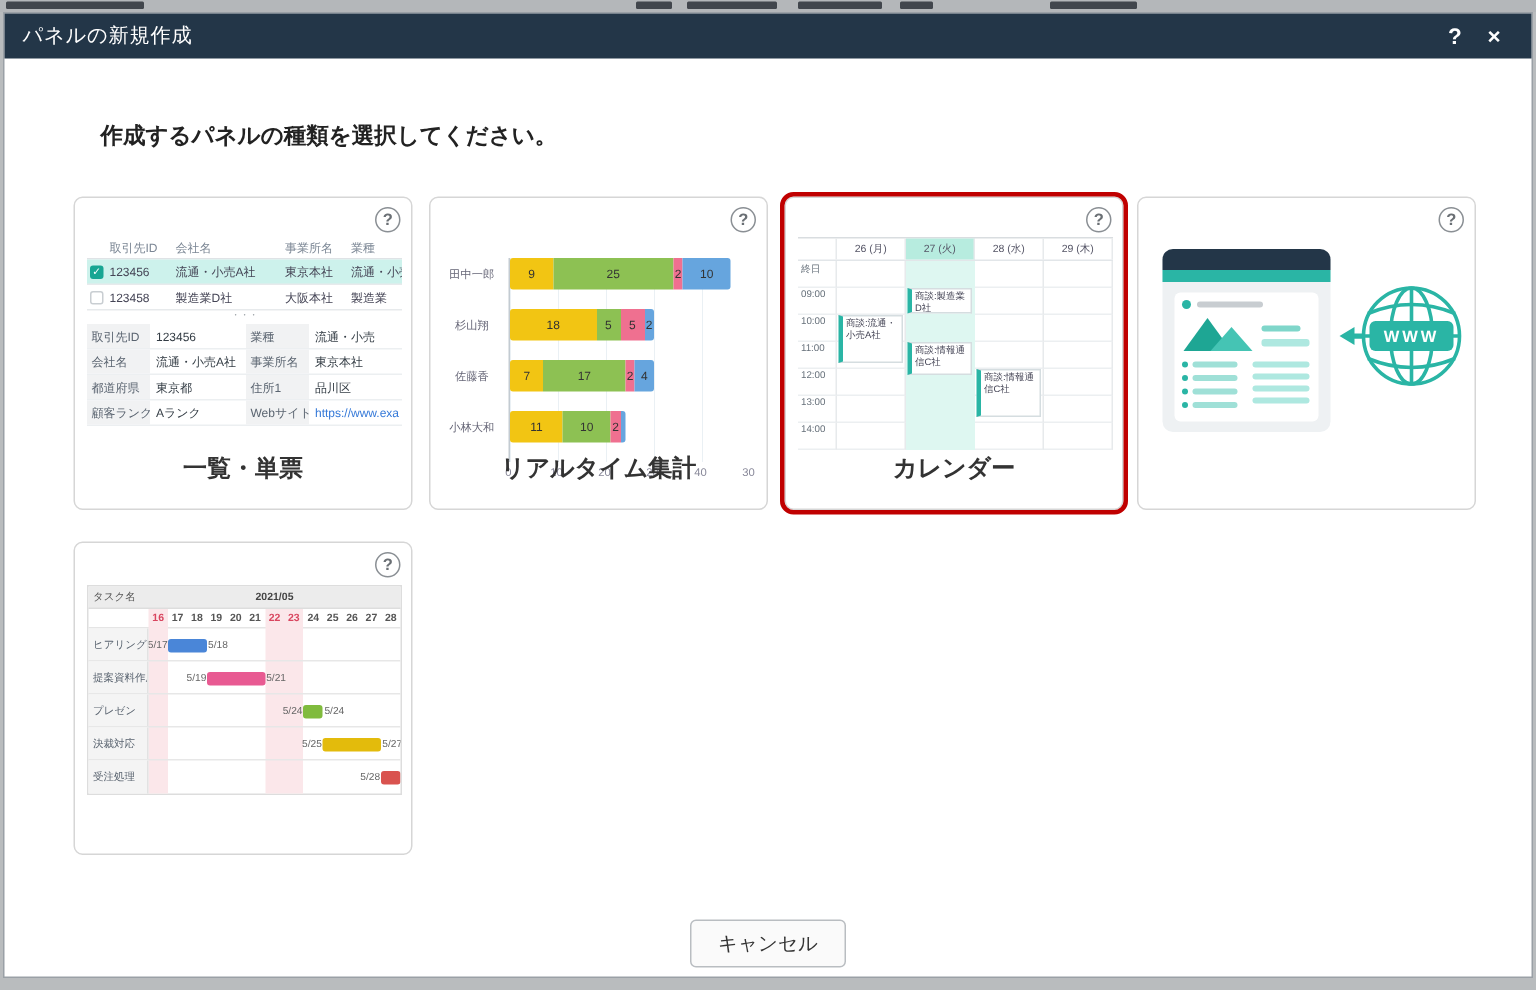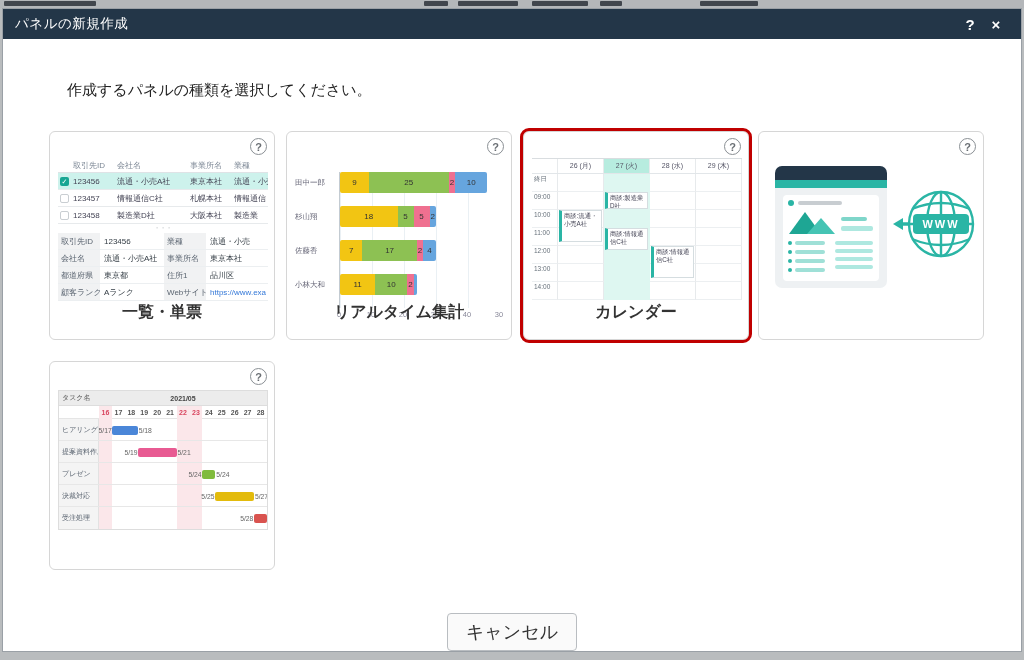--- a/index.html
+++ b/index.html
@@ -13,21 +13,21 @@
   
   .dialog { position:absolute; left:2px; top:8px; width:1020px; height:644px;
     background:#fff; border:1px solid #9aa0a6; }
   .titlebar { height:30px; background:#233648; color:#fff; display:flex; align-items:center;
     padding:0 12px; }
   .titlebar .title { font-size:13.5px; font-weight:normal; letter-spacing:.5px; }
   .titlebar .spacer { flex:1; }
   .tb-btn { color:#fff; font-size:15px; font-weight:bold; width:26px; text-align:center;
     cursor:pointer; user-select:none; }
 
-  .instruction { position:absolute; left:64px; top:72px; font-size:15px; font-weight:normal; color:#222; }
+  .instruction { position:absolute; left:64px; top:72px; font-size:15px; font-weight:bold; color:#222; }
 
   
   .card { position:absolute; width:226px; height:209px; background:#fff;
     border:1px solid #d6d6d6; border-radius:6px; cursor:pointer; }
   .card.selected { outline:3px solid #c00000; outline-offset:0px; }
   .card-help { position:absolute; top:6px; right:7px; width:17px; height:17px; border:1.5px solid #8a8f94;
     border-radius:50%; color:#6a6f74; font-size:11px; font-weight:bold; display:flex;
     align-items:center; justify-content:center; background:#fff; z-index:3; }
   .card-label { position:absolute; left:0; right:0; bottom:16px; text-align:center;
     font-size:16px; font-weight:bold; color:#333; }
@@ -49,21 +49,21 @@
   .mf-l { background:#f1f2f3; color:#5a6470; display:flex; align-items:center; padding-left:3px;
     white-space:nowrap; overflow:hidden; }
   .mf-v { display:flex; align-items:center; padding-left:4px; color:#333c44;
     white-space:nowrap; overflow:hidden; }
   .mf-v.link { color:#3579d8; }
 
   
   .chart { position:absolute; left:8px; top:40px; width:210px; }
   .chart-flex { display:flex; }
   .cat-col { width:44px; }
-  .cat { height:21px; line-height:21px; margin-bottom:13px; text-align:left; padding-right:5px;
+  .cat { height:21px; line-height:21px; margin-bottom:13px; text-align:center; padding-right:5px;
     font-size:7.5px; color:#667; white-space:nowrap; overflow:hidden; }
   .plot { width:160px; height:136px; border-left:1px solid #c3cbd2; position:relative;
     background-image:linear-gradient(to right,#eaf0f4 1px,transparent 1px);
     background-size:32px 100%; }
   .brow { display:flex; height:21px; margin-bottom:13px; }
   .seg { display:flex; align-items:center; justify-content:center; font-size:8px; color:#333;
     overflow:hidden; }
   .seg.y { background:#f2c513; } .seg.g { background:#8dc153; }
   .seg.p { background:#ef7090; } .seg.b { background:#66a5de; }
   .brow .seg:first-child { border-radius:2px 0 0 2px; }
@@ -115,21 +115,21 @@
   .g-track { position:relative; overflow:hidden; z-index:1; }
   .gbar { position:absolute; top:6.5px; height:9px; border-radius:2px; }
   .gb-blue { background:#4a86d8; } .gb-pink { background:#e85a92; } .gb-green { background:#80bb3d; }
   .gb-yellow { background:#e3bb0c; } .gb-red { background:#d9534f; }
   .gl { position:absolute; top:7.5px; font-size:6.8px; color:#666; white-space:nowrap; }
   .gl-s { text-align:right; }
 
   
   .cancel-wrap { position:absolute; left:0; right:0; top:604px; text-align:center; }
   .cancel-btn { display:inline-block; background:#fafafa; border:1px solid #b9bdc1; border-radius:4px;
-    font-size:18px; color:#333; padding:6px 18px; cursor:pointer;
+    font-size:13px; color:#333; padding:6px 18px; cursor:pointer;
     font-family:"Liberation Sans","DejaVu Sans",sans-serif; }
 </style>
 </head>
 <body>
 
 <div class="bg-strip">
   <div class="bg-mark" style="left:4px;width:92px;"></div>
   <div class="bg-mark" style="left:424px;width:24px;"></div>
   <div class="bg-mark" style="left:458px;width:60px;"></div>
   <div class="bg-mark" style="left:532px;width:56px;"></div>
@@ -157,27 +157,20 @@
         <span>会社名</span>
         <span>事業所名</span>
         <span>業種</span>
       </div>
       <div class="mt-row mt-sel">
         <span class="cb on">✓</span>
         <span>123456</span>
         <span>流通・小売A社</span>
         <span>東京本社</span>
         <span>流通・小売</span>
-      </div>
-      <div class="mt-row">
-        <span class="cb off"></span>
-        <span>123457</span>
-        <span>情報通信C社</span>
-        <span>札幌本社</span>
-        <span>情報通信</span>
       </div>
       <div class="mt-row">
         <span class="cb off"></span>
         <span>123458</span>
         <span>製造業D社</span>
         <span>大阪本社</span>
         <span>製造業</span>
       </div>
       <div class="mt-dots">・・・</div>
       <div class="mf-row">

